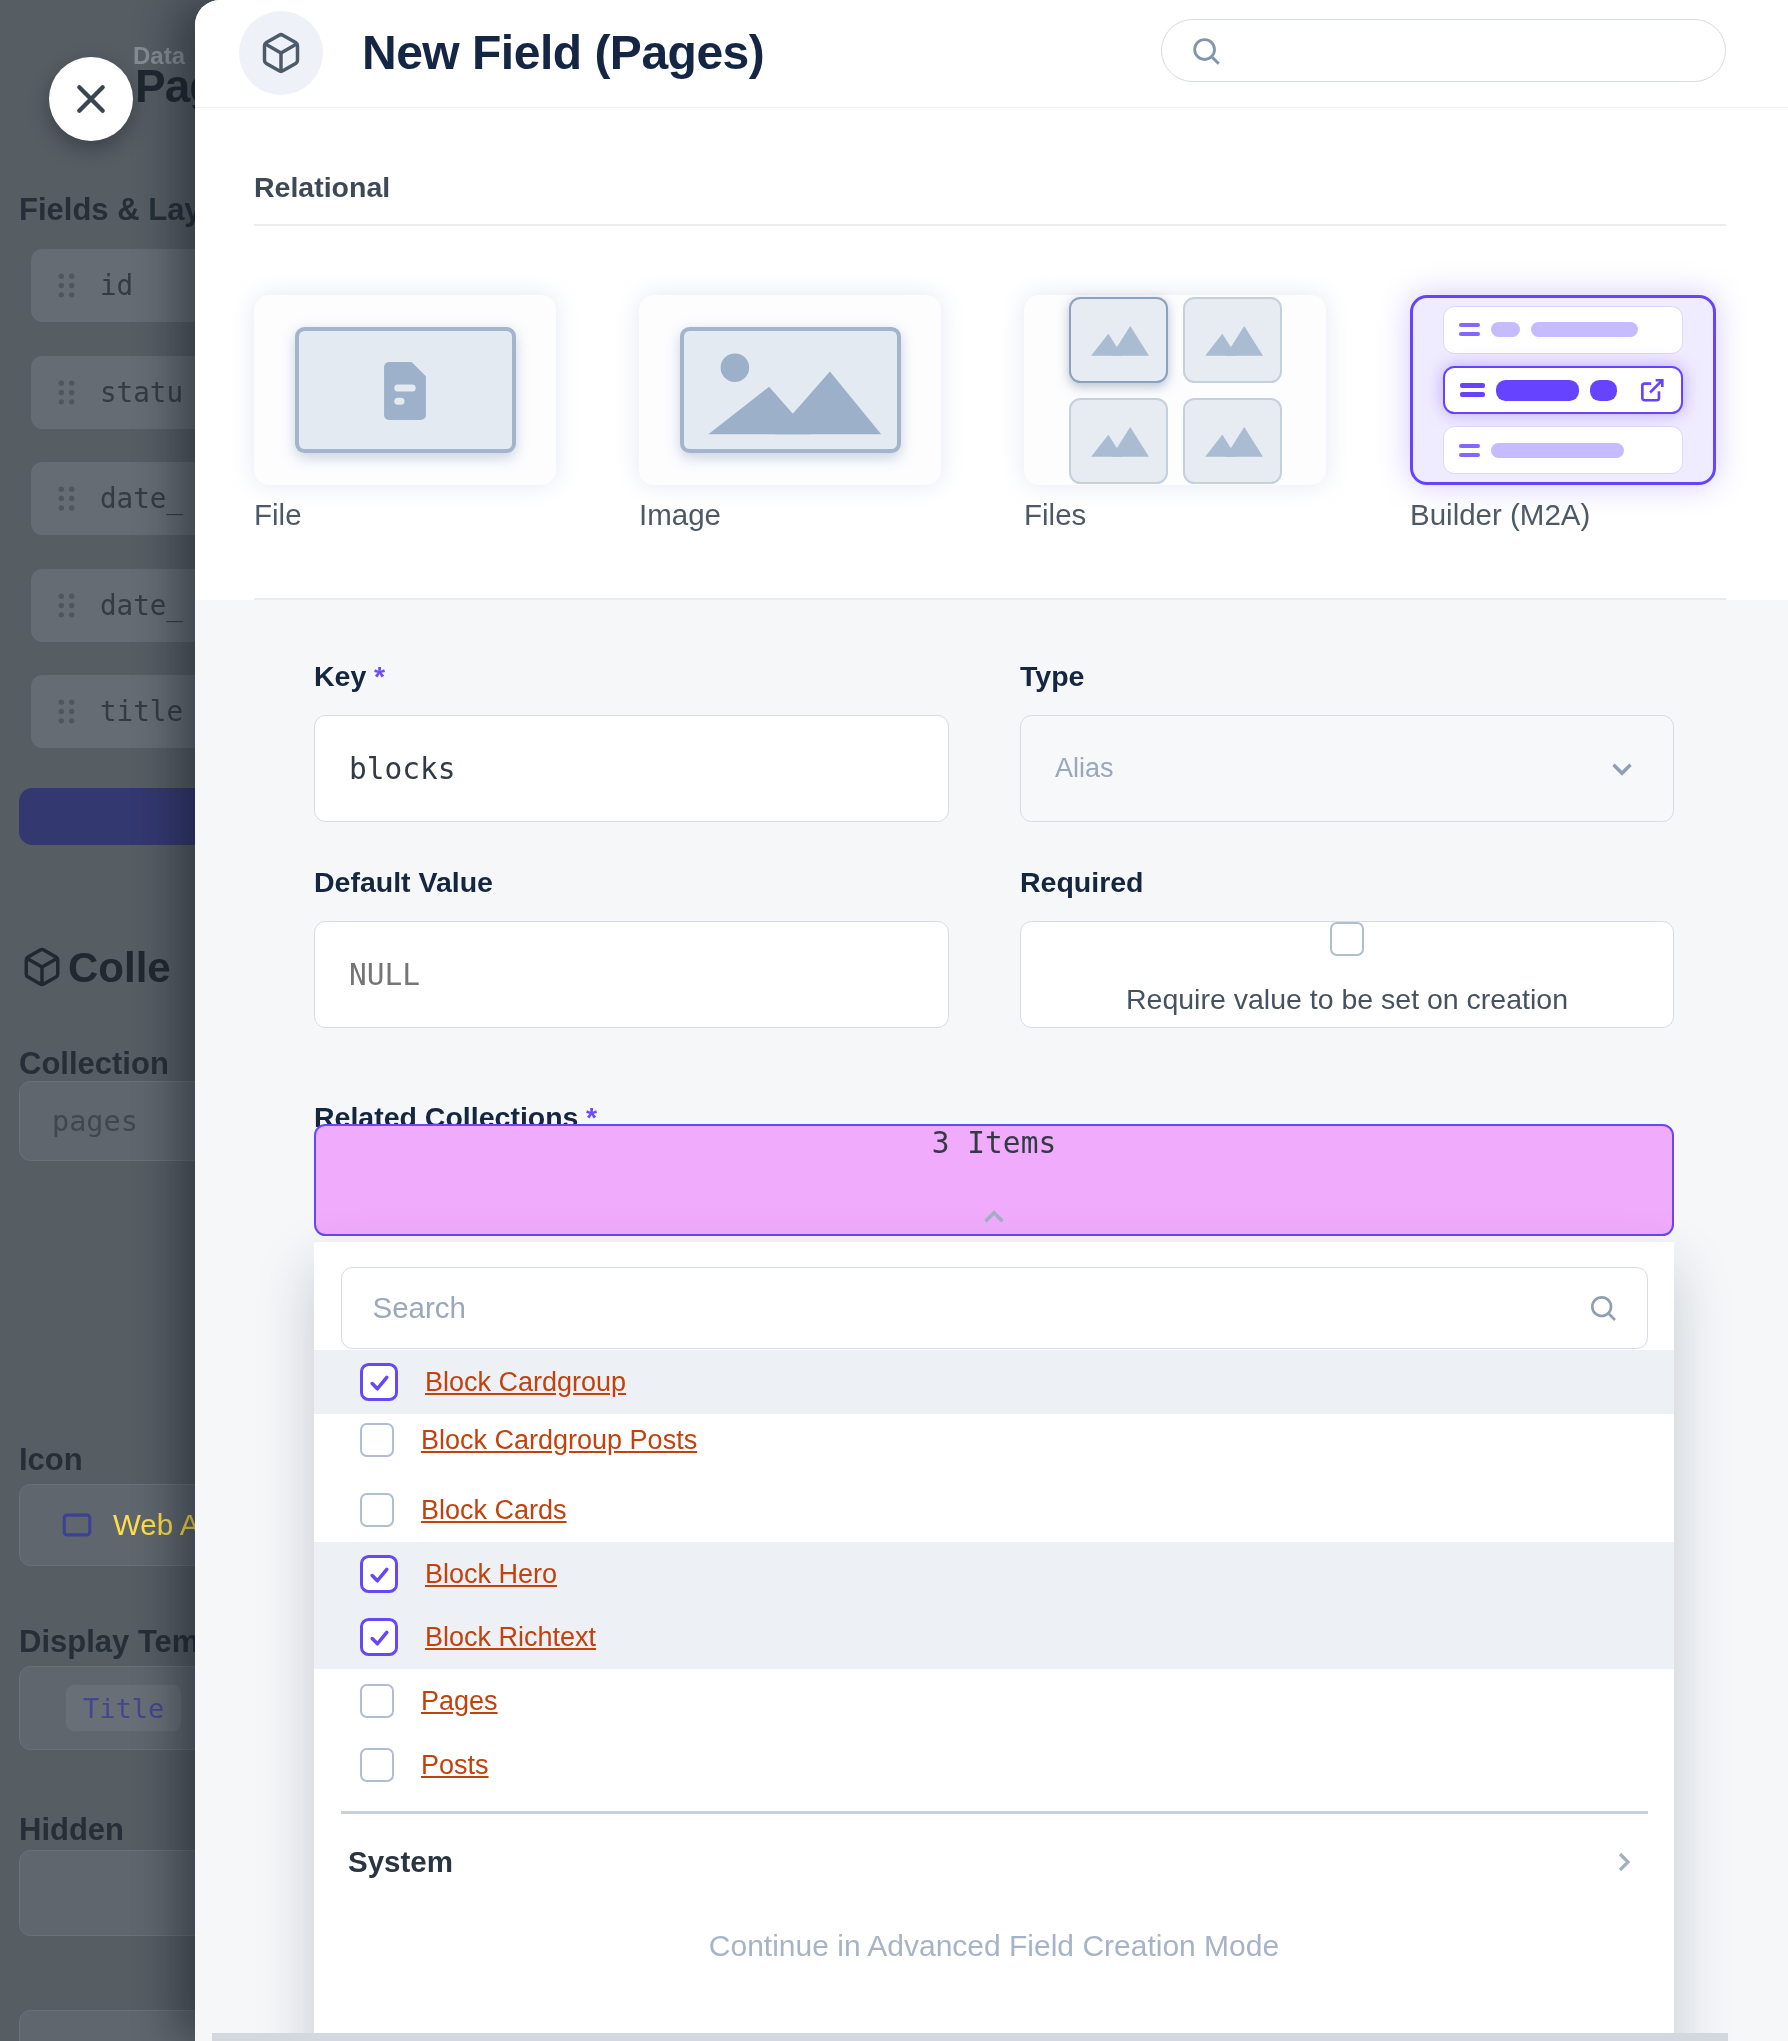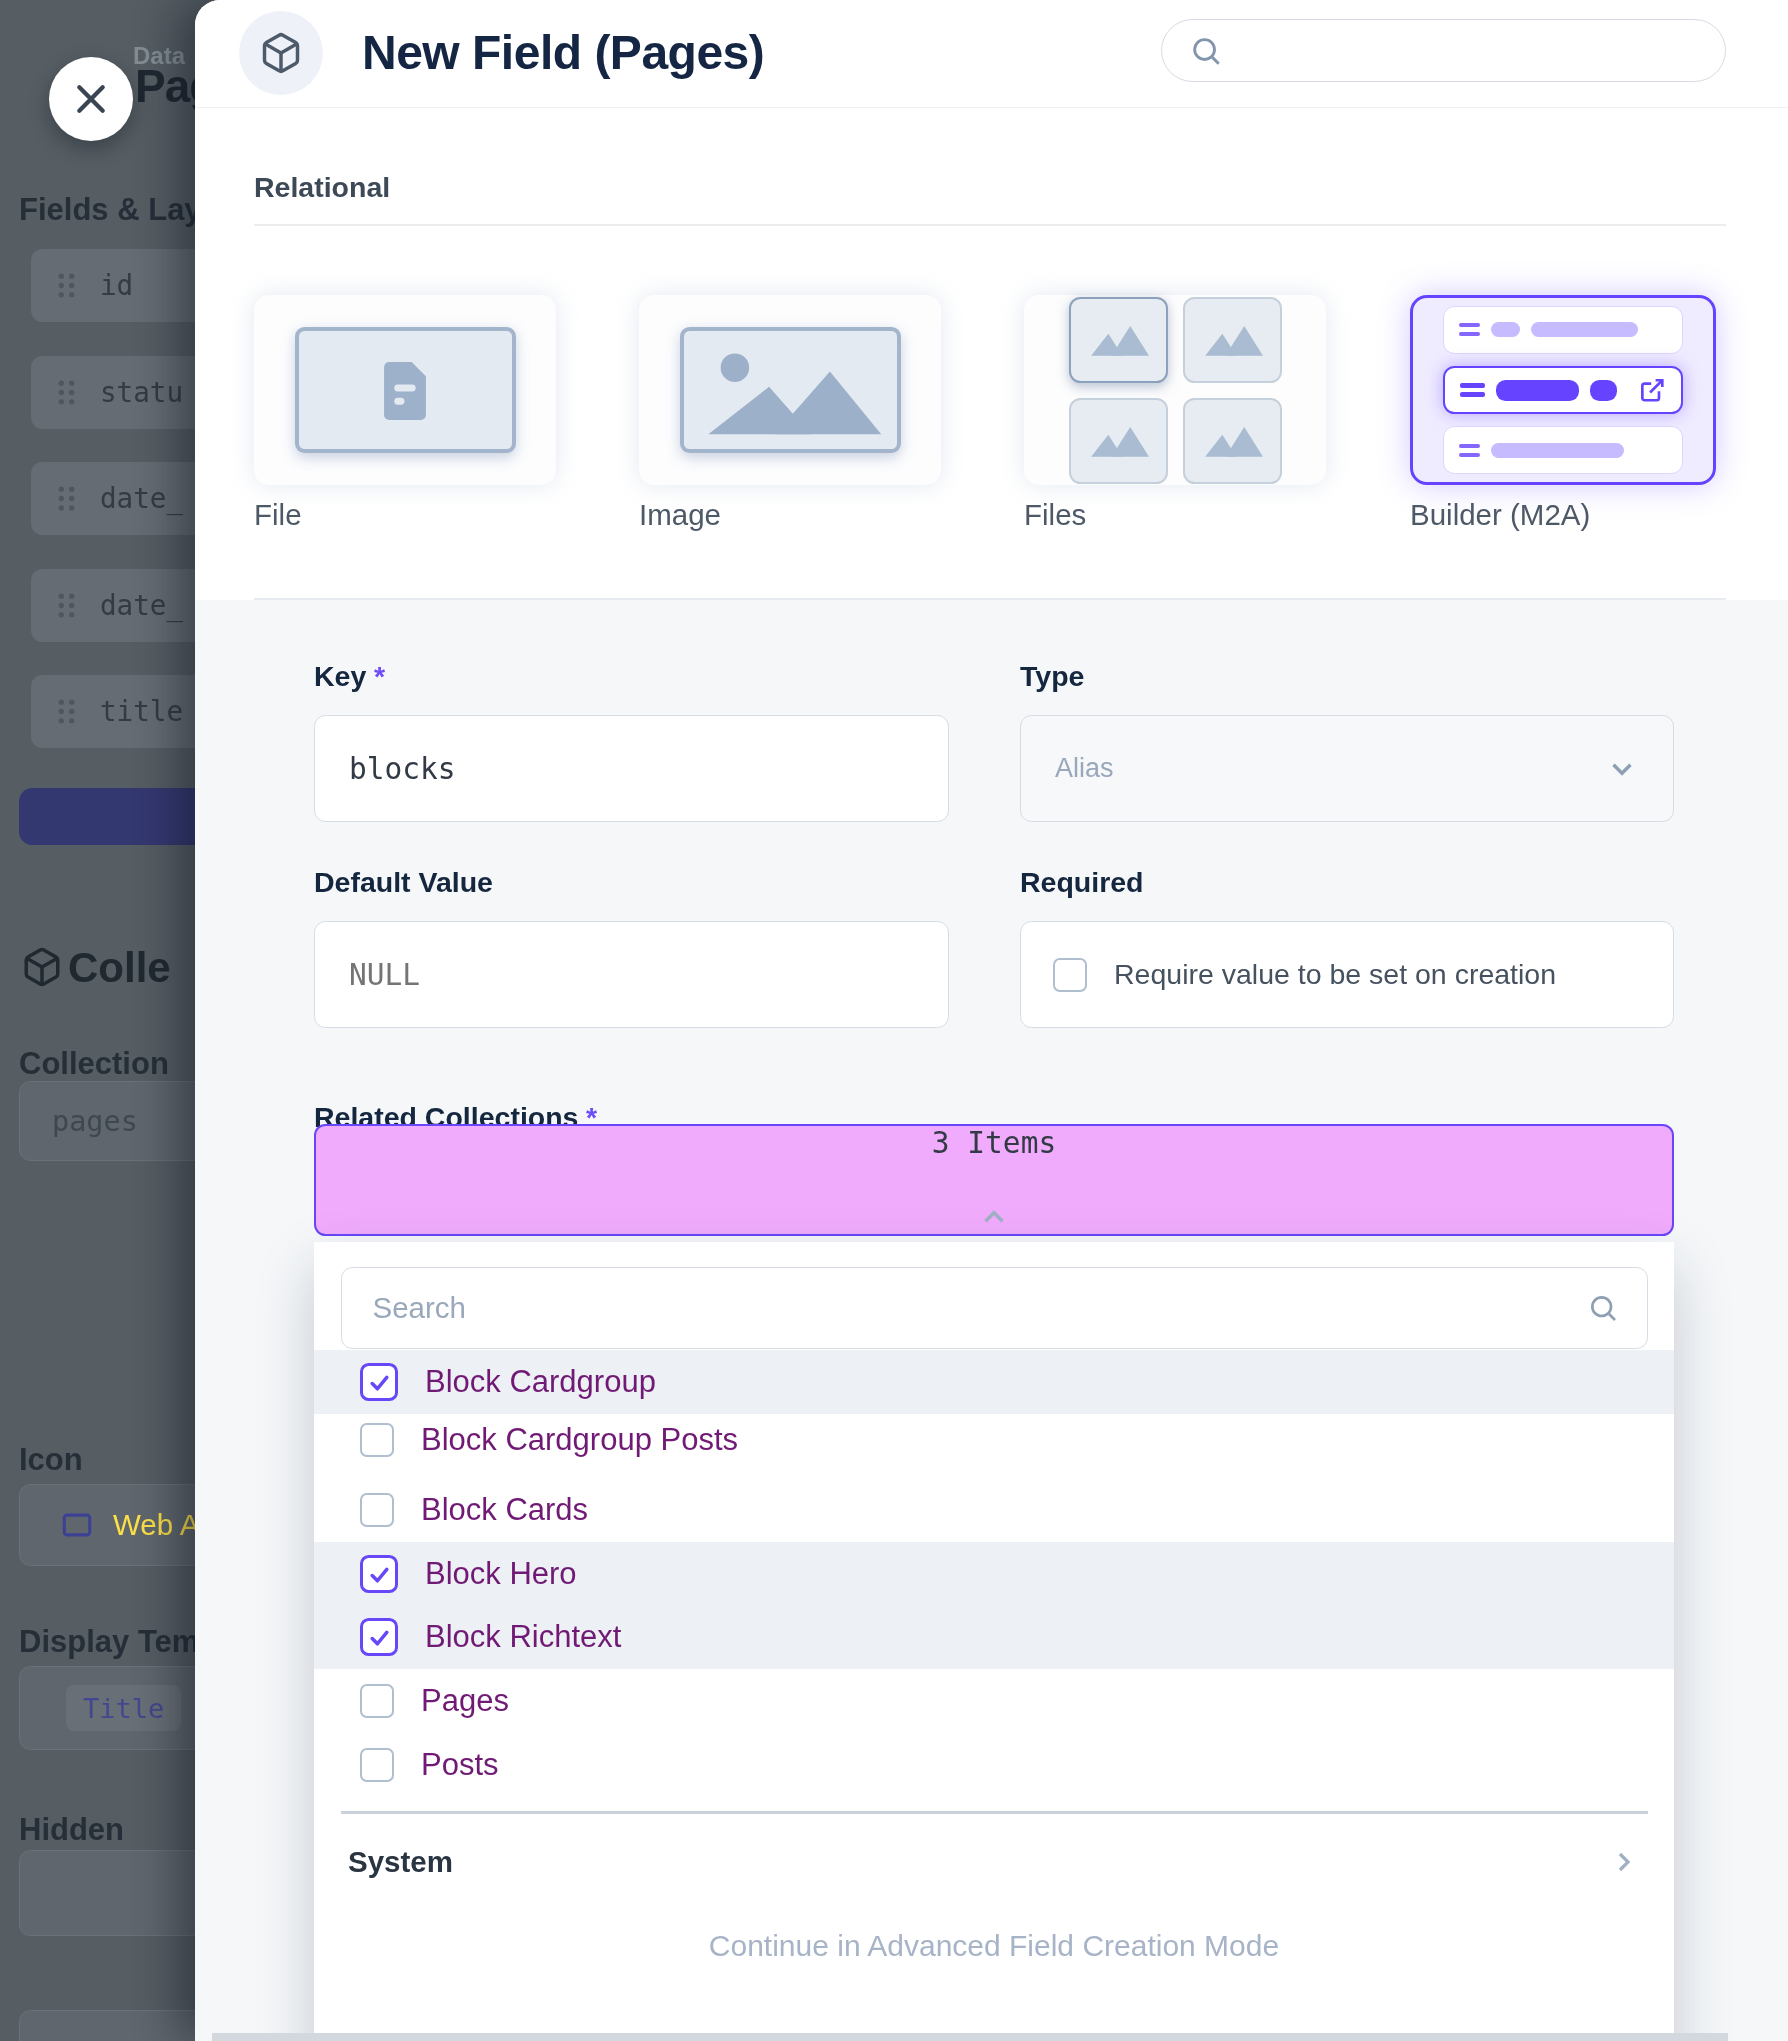--- a/index.html
+++ b/index.html
@@ -63,40 +63,40 @@
 
   
   .f-label{font-size:28.5px;font-weight:700;color:#15263f;white-space:nowrap;}
   .req-star{color:#6f4df8;margin-left:7.6px;font-weight:700;}
   .text-input{border:1.9px solid #d7dce4;border-radius:11.4px;background:#fff;box-sizing:border-box;
               font-size:29.5px;color:#323b45;padding:0 34px;outline:none;}
   .select-box{border:1.9px solid #d7dce4;border-radius:11.4px;background:#f6f8fa;box-sizing:border-box;
               display:flex;align-items:center;padding:0 34px;}
   .select-box .val{font-size:27px;color:#9aa8bb;}
   .req-box{border:1.9px solid #d7dce4;border-radius:11.4px;background:#fff;box-sizing:border-box;
-           display:flex;align-items:center;padding:0 32px;gap:27px;}
+           display:flex;align-items:center;padding:0 32px;gap:27px;flex-direction:column;}
   .req-box .txt{font-size:28.5px;color:#46525f;}
   .cb-un{width:34px;height:34px;border:2.9px solid #b0bfd0;border-radius:6.7px;background:#fff;flex:none;box-sizing:border-box;}
   .cb-ck{width:38px;height:38px;border:3.8px solid #6747f7;border-radius:8.6px;background:#fff;flex:none;box-sizing:border-box;
          display:flex;align-items:center;justify-content:center;}
 
   .related-select{left:119px;top:1124px;width:1360px;height:112px;border:2.9px solid #6747f7;border-radius:11.4px;
                   background:#f0abfc;box-sizing:border-box;display:flex;align-items:center;padding:0 36px;flex-direction:column;}
   .related-select .val{font-family:"DejaVu Sans Mono",monospace;font-size:29.5px;color:#323b45;}
 
   .panel{left:119px;top:1242px;width:1360px;height:847px;background:#fff;border-radius:0 0 11.4px 11.4px;
          box-shadow:0 25px 57px rgba(30,45,70,.22);}
   .p-search{left:27px;top:25px;width:1307px;height:82px;border:1.9px solid #d7dce4;border-radius:11.4px;background:#fff;
             box-sizing:border-box;display:flex;align-items:center;padding:0 28.5px;}
   .p-search input{border:none;outline:none;flex:1;font-size:29.5px;color:#333;background:transparent;
                   font-family:"Liberation Sans",sans-serif;}
   .p-search input::placeholder{color:#9aa8bb;}
   .p-row{left:0;width:1360px;height:64px;display:flex;align-items:center;gap:27px;padding-left:46px;box-sizing:border-box;}
   .p-row.checked{background:#edf1f5;}
-  .p-row .lbl{font-size:31px;color:#701a75;}
+  .p-row .lbl{font-size:27px;color:#c2410c;text-decoration:underline;}
   .p-divider{left:27px;top:569px;width:1307px;height:2.9px;background:#c9d2db;}
   .sys-row{left:0;top:584px;width:1360px;height:72px;display:flex;align-items:center;padding:0 34px;box-sizing:border-box;}
   .sys-row .lbl{font-size:29.5px;font-weight:700;color:#2a3542;flex:1;}
   .footer-link{left:119px;top:1929px;width:1360px;text-align:center;font-size:30px;color:#a7b3c6;}
   .bottom-strip{left:17px;top:2033px;width:1516px;height:7.6px;background:#d3d8de;}
 
   .close-btn{position:absolute;left:49px;top:57px;width:84px;height:84px;border-radius:50%;background:#fff;
              box-shadow:0 7.6px 19px rgba(10,20,30,.35);display:flex;align-items:center;justify-content:center;}
 </style>
 </head>

